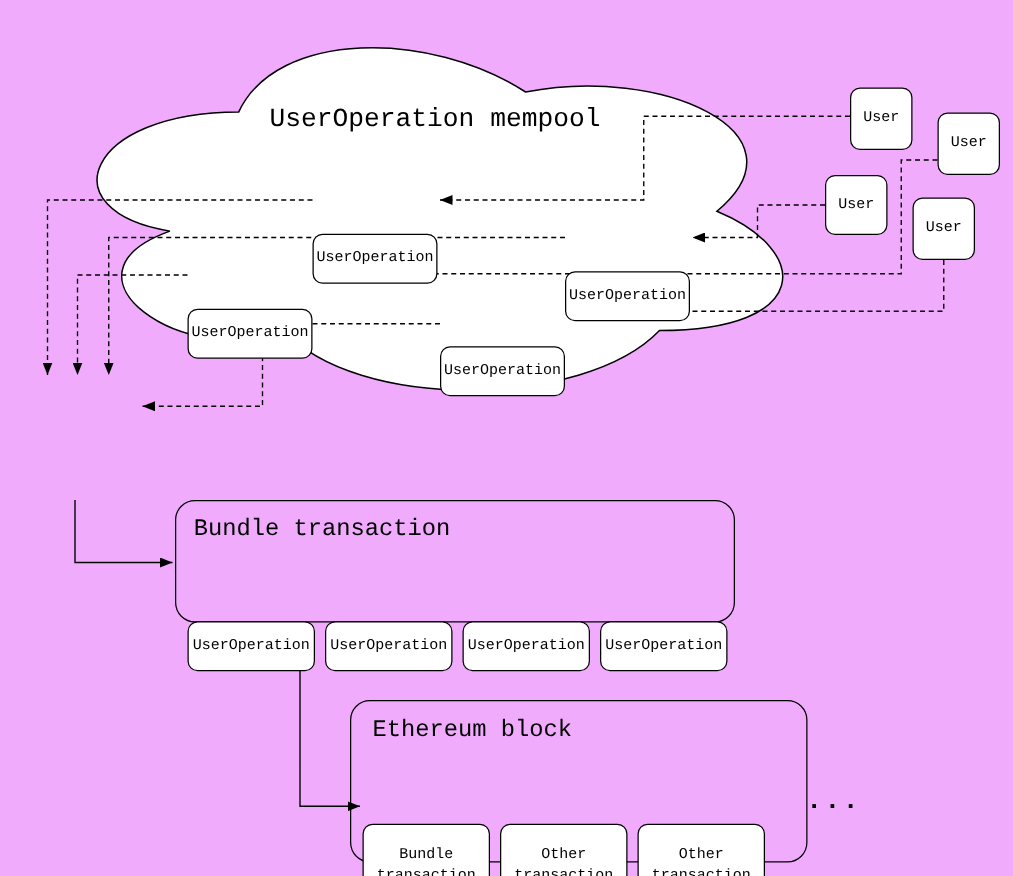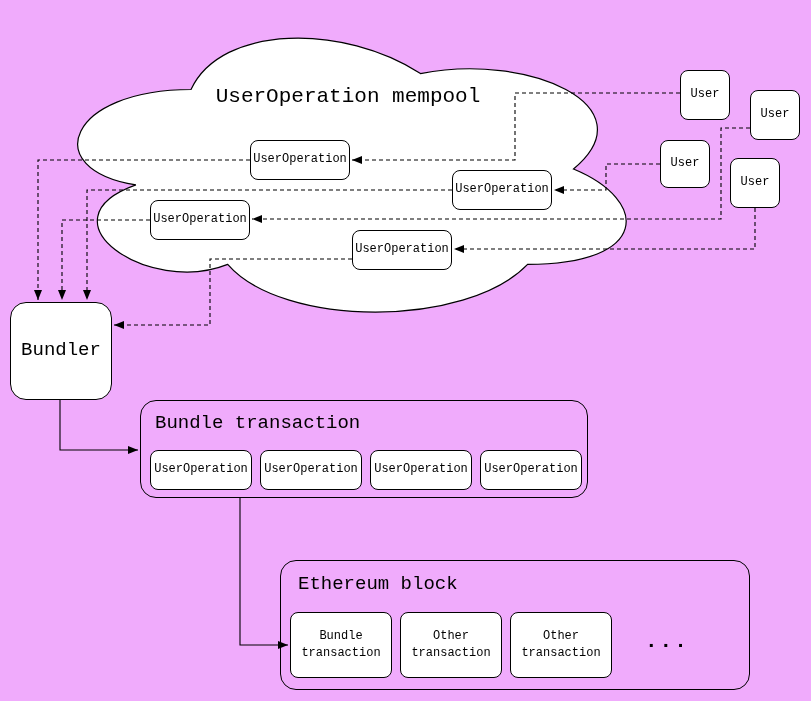--- a/index.html
+++ b/index.html
@@ -27,21 +27,21 @@
     box-sizing: border-box;
     border: 1px solid #000000;
     background: #ffffff;
     display: flex;
     align-items: center;
     justify-content: center;
     text-align: center;
     font-size: 12px;
     line-height: 1.45;
   }
-  .small-box { border-radius: 8px; }
+  .small-box { border-radius: 8px; margin-top: 47px; }
   .user-box  { border-radius: 8px; }
   .bundler-box { border-radius: 16px; font-size: 19px; }
   .container-box {
     border-radius: 16px;
     display: block;
     background: transparent;
   }
   .container-title {
     position: absolute;
     font-size: 19px;
@@ -112,31 +112,30 @@
   <div class="node small-box" style="left:250px; top:140px; width:100px; height:40px;">UserOperation</div>
   <div class="node small-box" style="left:452px; top:170px; width:100px; height:40px;">UserOperation</div>
   <div class="node small-box" style="left:150px; top:200px; width:100px; height:40px;">UserOperation</div>
   <div class="node small-box" style="left:352px; top:230px; width:100px; height:40px;">UserOperation</div>
 
   <div class="node user-box" style="left:680px; top:70px; width:50px; height:50px;">User</div>
   <div class="node user-box" style="left:750px; top:90px; width:50px; height:50px;">User</div>
   <div class="node user-box" style="left:660px; top:140px; width:50px; height:48px;">User</div>
   <div class="node user-box" style="left:730px; top:158px; width:50px; height:50px;">User</div>
 
-  <div class="node bundler-box" style="left:10px; top:302px; width:102px; height:98px;">Bundler</div>
 
   <div class="node container-box" style="left:140px; top:400px; width:448px; height:98px;">
     <div class="container-title" style="left:14px; top:9px;">Bundle transaction</div>
   </div>
   <div class="node small-box" style="left:150px; top:450px; width:102px; height:40px;">UserOperation</div>
   <div class="node small-box" style="left:260px; top:450px; width:102px; height:40px;">UserOperation</div>
   <div class="node small-box" style="left:370px; top:450px; width:102px; height:40px;">UserOperation</div>
   <div class="node small-box" style="left:480px; top:450px; width:102px; height:40px;">UserOperation</div>
 
-  <div class="node container-box" style="left:280px; top:560px; width:470px; height:130px;">
+  <div class="node container-box" style="left:280px; top:560px; width:366px; height:130px;">
     <div class="container-title" style="left:17px; top:10px;">Ethereum block</div>
   </div>
   <div class="node small-box" style="left:290px; top:612px; width:102px; height:66px;">
     <span class="wrap-label">Bundle transaction</span>
   </div>
   <div class="node small-box" style="left:400px; top:612px; width:102px; height:66px;">
     <span class="wrap-label">Other transaction</span>
   </div>
   <div class="node small-box" style="left:510px; top:612px; width:102px; height:66px;">
     <span class="wrap-label">Other transaction</span>

